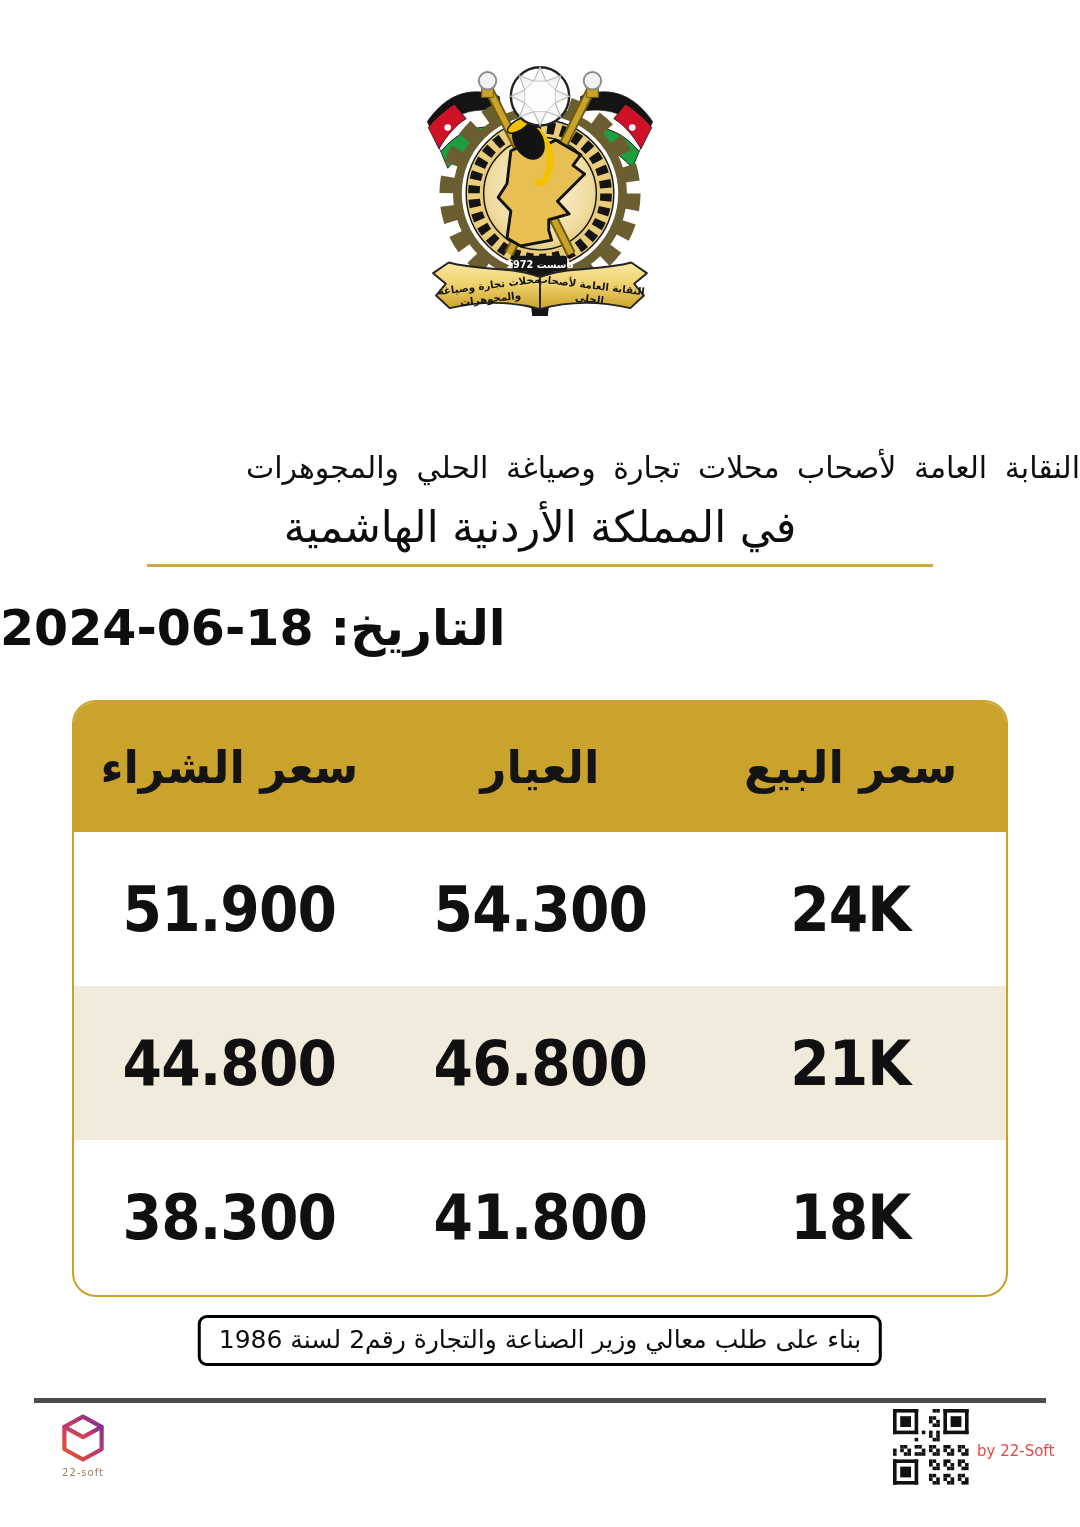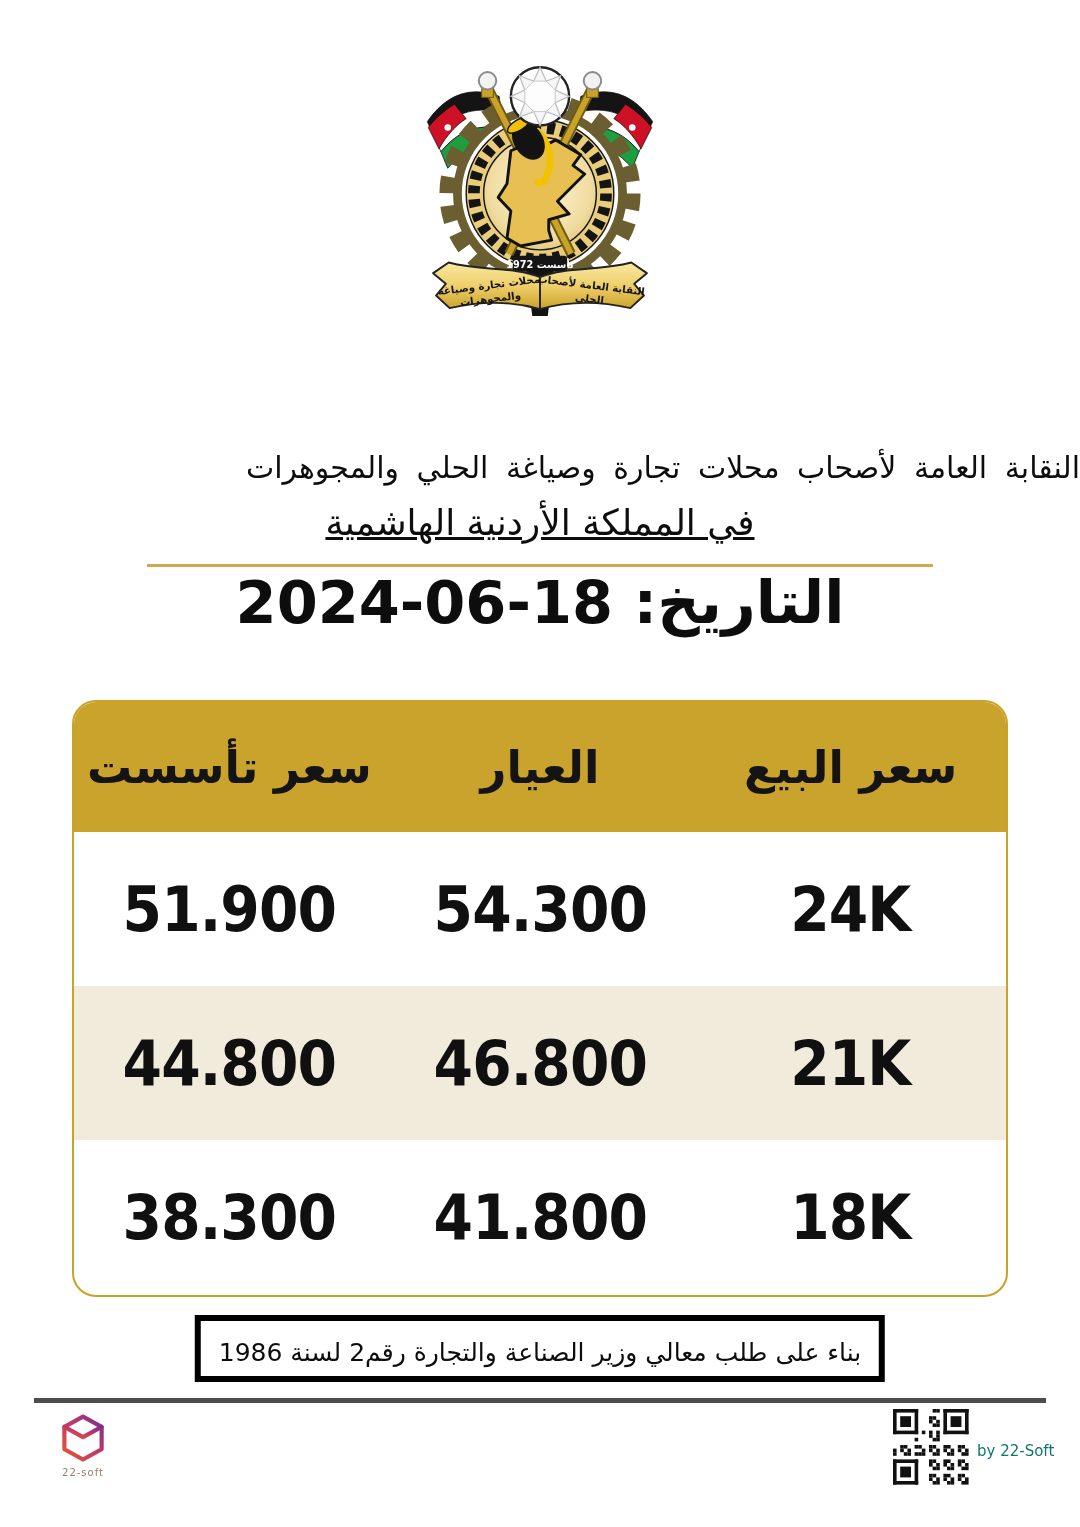--- a/index.html
+++ b/index.html
@@ -5,43 +5,43 @@
   html,body{margin:0;padding:0;background:#ffffff;}
   .page{
     position:relative;width:1080px;height:1527px;background:#fff;overflow:hidden;
     font-family:"DejaVu Sans",sans-serif;direction:rtl;color:#0d0d0d;
   }
   svg{font-family:"DejaVu Sans",sans-serif;}
   .logo-wrap{position:absolute;top:26px;left:50%;transform:translateX(-50%);}
   .title{position:absolute;top:331px;width:100%;text-align:center;font-size:46px;font-weight:bold;letter-spacing:0;}
   .issued{position:absolute;top:409px;width:100%;text-align:center;font-size:29px;}
   .org{position:absolute;top:450px;width:100%;font-size:30px;word-spacing:8px;white-space:nowrap;}
-  .kingdom{position:absolute;top:502px;width:100%;text-align:center;font-size:36px;text-decoration:underline;}
+  .kingdom{position:absolute;top:502px;width:100%;text-align:center;font-size:43px;}
   .divider{position:absolute;top:564px;left:147px;width:786px;height:3px;background:#CDA94E;}
-  .date-line{position:absolute;top:568px;width:100%;text-align:center;font-size:59px;font-weight:bold;}
+  .date-line{position:absolute;top:600px;width:100%;text-align:left;font-size:49px;font-weight:bold;}
   .price-table{
     position:absolute;top:700px;left:72px;width:936px;height:597px;box-sizing:border-box;
     border:2px solid #C9A227;border-radius:24px;overflow:hidden;background:#fff;
   }
   .thead{display:grid;grid-template-columns:1fr 1fr 1fr;height:130px;background:#C9A32C;
     align-items:center;font-size:45px;font-weight:bold;color:#141414;}
   .trow{display:grid;grid-template-columns:1fr 1fr 1fr;height:154px;align-items:center;
     font-size:63px;font-weight:bold;color:#101010;}
   .trow.beige{background:#F0EBDB;}
   .th,.td{text-align:center;}
   .td{transform:scaleX(0.9);letter-spacing:-1px;}
   .note-box{
     position:absolute;top:1315px;left:50%;transform:translateX(-50%);
-    border:6px solid #000000;border-radius:0;padding:17px 18px 9px;font-size:25px;white-space:nowrap;background:#fff;
+    border:3px solid #000000;border-radius:9px;padding:7px 18px 9px;font-size:25px;white-space:nowrap;background:#fff;
   }
   .footer-line{position:absolute;top:1398px;left:34px;width:1012px;height:5px;background:#4D4D4D;}
   .brand{position:absolute;top:1412px;left:50px;width:66px;text-align:center;direction:ltr;}
   .brand-label{font-size:10px;color:#9b7c69;letter-spacing:1px;margin-top:-3px;}
   .qr-wrap{position:absolute;top:1409px;left:893px;direction:ltr;}
-  .credit{position:absolute;top:1442px;left:977px;font-size:15px;color:#0f766e;direction:ltr;}
+  .credit{position:absolute;top:1442px;left:977px;font-size:15px;color:#ef4444;direction:ltr;}
 </style>
 </head>
 <body>
 
 <div class="page">
 
   <div class="logo-wrap">
     <svg width="272" height="302" viewBox="0 0 280 310">
       <defs>
         <radialGradient id="gc" cx="0.5" cy="0.45" r="0.65">
@@ -132,21 +132,21 @@
 
   <div class="org">النقابة العامة لأصحاب محلات تجارة وصياغة الحلي والمجوهرات</div>
   <div class="kingdom">في المملكة الأردنية الهاشمية</div>
   <div class="divider"></div>
   <div class="date-line">التاريخ: 18-06-2024</div>
 
   <div class="price-table">
     <div class="thead">
       <div class="th">سعر البيع</div>
       <div class="th">العيار</div>
-      <div class="th">سعر تأسست</div>
+      <div class="th">سعر الشراء</div>
     </div>
     <div class="trow">
       <div class="td">24K</div>
       <div class="td">54.300</div>
       <div class="td">51.900</div>
     </div>
     <div class="trow beige">
       <div class="td">21K</div>
       <div class="td">46.800</div>
       <div class="td">44.800</div>

